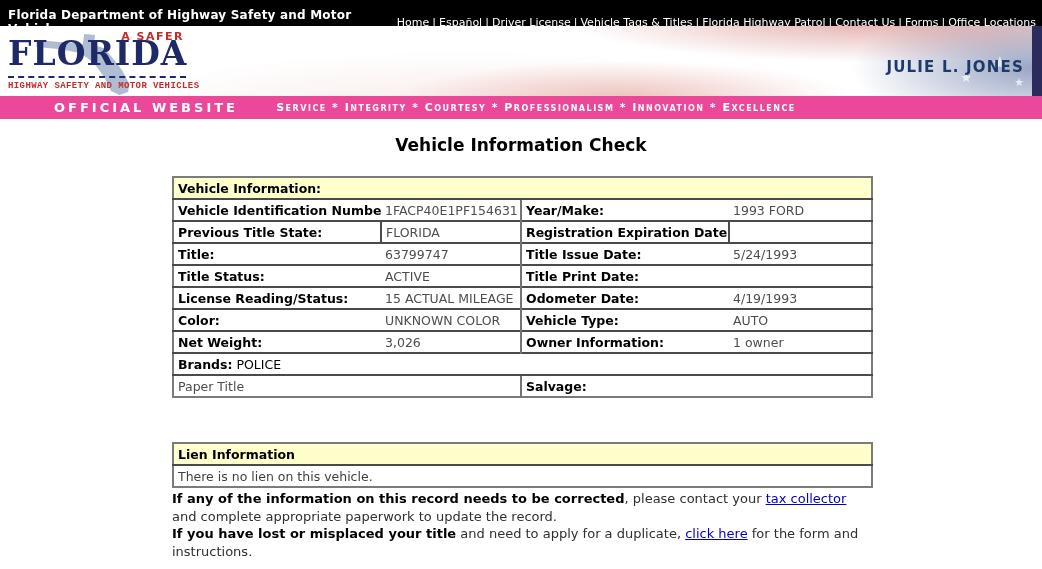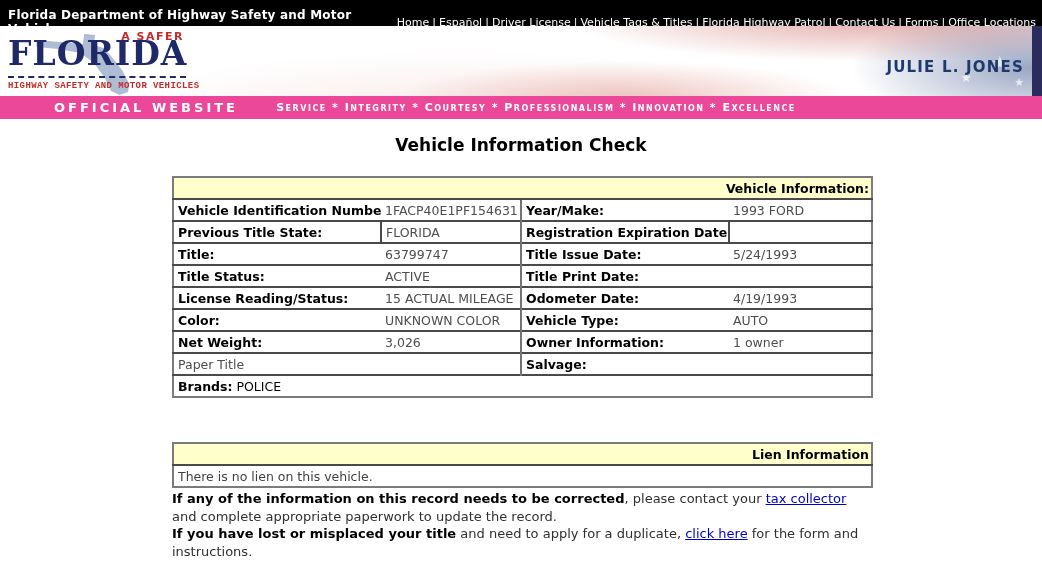--- a/index.html
+++ b/index.html
@@ -92,21 +92,21 @@
     table-layout:fixed;
   }
   table.vi-main { top:176px; }
   table.vi-lien { top:442px; }
   table.vi td {
     height:22px; padding:0 2px 0 4px; font-size:12.5px;
     white-space:nowrap; overflow:hidden; vertical-align:middle;
     border-top:2px solid #4a4a4a;
   }
   td.tbl-head {
-    background:#ffffcc; text-align:right; font-weight:bold; font-size:13px;
+    background:#ffffcc; text-align:left; font-weight:bold; font-size:13px;
     color:#000000; border-top:none !important;
   }
   td.lbl { font-weight:bold; color:#000000; }
   td.val { color:#4d4d4d; }
   td.mid { border-left:2px solid #737373; }
   tr.boxed td.vbox { border-left:2px solid #4a4a4a; }
   td.plain { color:#4d4d4d; }
   .lien-msg { color:#3f3f3f; }
 
   
@@ -202,25 +202,25 @@
     <td class="lbl mid">Vehicle Type:</td>
     <td class="val">AUTO</td>
   </tr>
   <tr>
     <td class="lbl">Net Weight:</td>
     <td class="val">3,026</td>
     <td class="lbl mid">Owner Information:</td>
     <td class="val">1 owner</td>
   </tr>
   <tr>
+    <td colspan="4"><b>Brands:</b> <span class="val">POLICE</span></td>
+  </tr>
+  <tr>
     <td class="plain" colspan="2">Paper Title</td>
     <td class="lbl mid" colspan="2">Salvage:</td>
-  </tr>
-  <tr>
-    <td colspan="4"><b>Brands:</b> <span class="val">POLICE</span></td>
   </tr>
 </tbody>
   </table>
 
 <table class="vi vi-lien">
   <colgroup>
       <col style="width:699px">
     </colgroup>
   <tbody>
       <tr>

